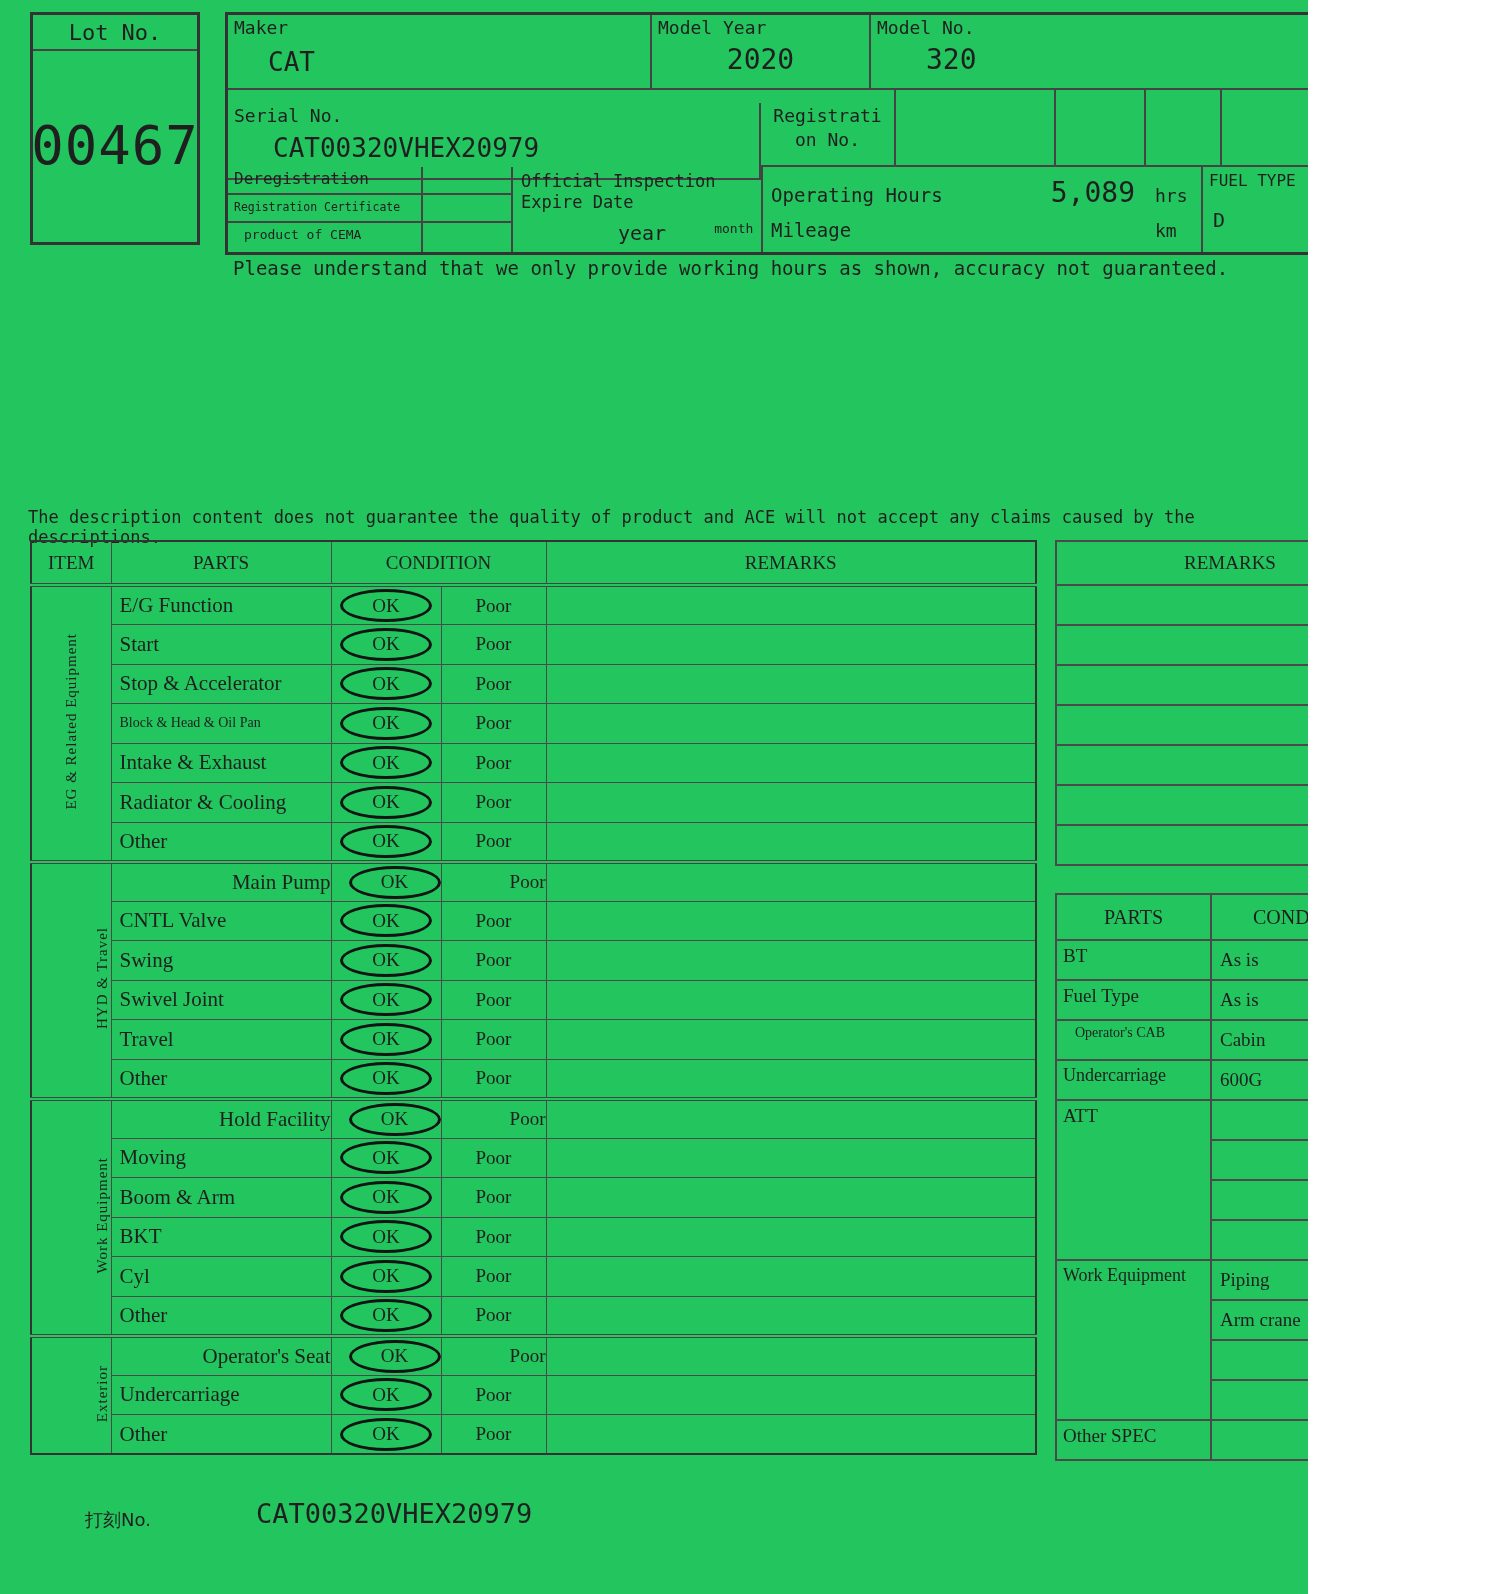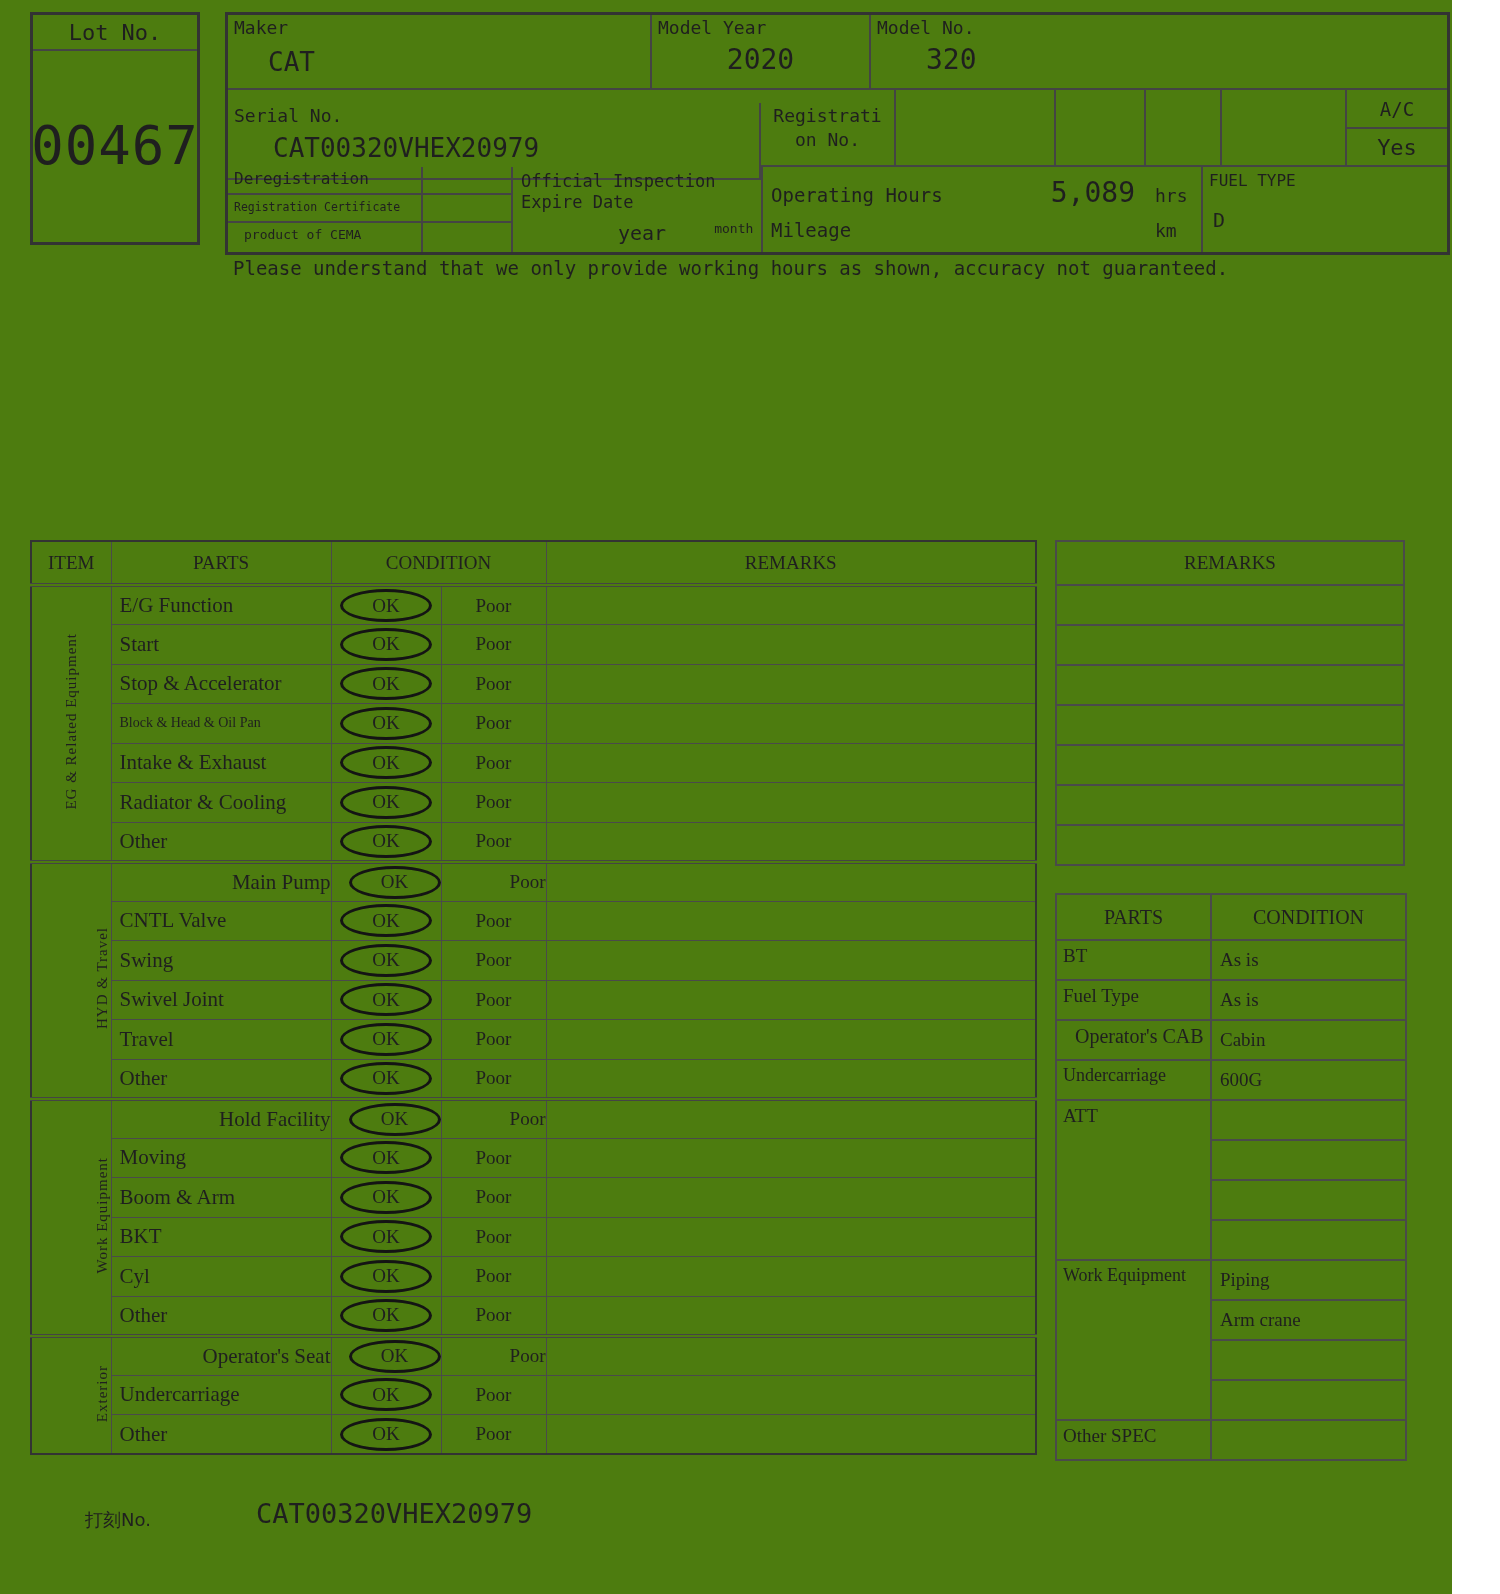--- a/index.html
+++ b/index.html
@@ -1,17 +1,17 @@
 <!DOCTYPE html>
 <html><head>
 <meta charset="utf-8">
 <style>
   * { margin:0; padding:0; box-sizing:border-box; }
   body { background:#fff; font-family:"DejaVu Sans Mono","Liberation Mono",monospace; color:#1f1f1f; }
-  .page { position:relative; width:1452px; height:1594px; background:#4d7c0f; overflow:hidden; }
+  .page { position:relative; width:1308px; height:1594px; background:#22c55e; overflow:hidden; }
 
   
   .lot-box { position:absolute; left:30px; top:12px; width:170px; height:233px; border:3px solid #333; }
   .lot-title { height:36px; border-bottom:2px solid #444; display:flex; align-items:center; justify-content:center; font-size:22px; }
   .lot-value { height:189px; display:flex; align-items:center; justify-content:center; font-size:54px; letter-spacing:1px; }
 
   
   .head-table { position:absolute; left:225px; top:12px; width:1225px; height:243px; border:3px solid #333; }
   .hcell { position:absolute; overflow:hidden; }
   .br { border-right:2px solid #444; }
@@ -136,20 +136,21 @@
         <span class="oper-unit">km</span>
       </div>
     </div>
     <div class="hcell fuel-cell" style="left:975px;top:152px;width:244px;height:85px;">
       <div class="fuel-label">FUEL TYPE</div>
       <div class="fuel-value">D</div>
     </div>
   </div>
 
   <div class="disclaimer1">Please understand that we only provide working hours as shown, accuracy not guaranteed.</div>
+  <div class="disclaimer2">The description content does not guarantee the quality of product and ACE will not accept any claims caused by the descriptions.</div>
 
   <table class="main-table">
     <colgroup>
         <col style="width:80px">
         <col style="width:220px">
         <col style="width:110px">
         <col style="width:105px">
         <col style="width:490px">
       </colgroup>
     <thead>
@@ -348,21 +349,21 @@
     <tbody>
       <tr>
         <td class="spart">BT</td>
         <td class="scond">As is</td>
       </tr>
       <tr>
         <td class="spart">Fuel Type</td>
         <td class="scond">As is</td>
       </tr>
       <tr>
-        <td class="spart" style="font-size:20px;padding-left:18px;">Operator's CAB</td>
+        <td class="spart" style="font-size:14px;padding-left:18px;">Operator's CAB</td>
         <td class="scond">Cabin</td>
       </tr>
       <tr>
         <td class="spart" style="font-size:18px;">Undercarriage</td>
         <td class="scond">600G</td>
       </tr>
       <tr>
         <td class="spart" rowspan="4">ATT</td>
         <td class="scond"></td>
       </tr>

